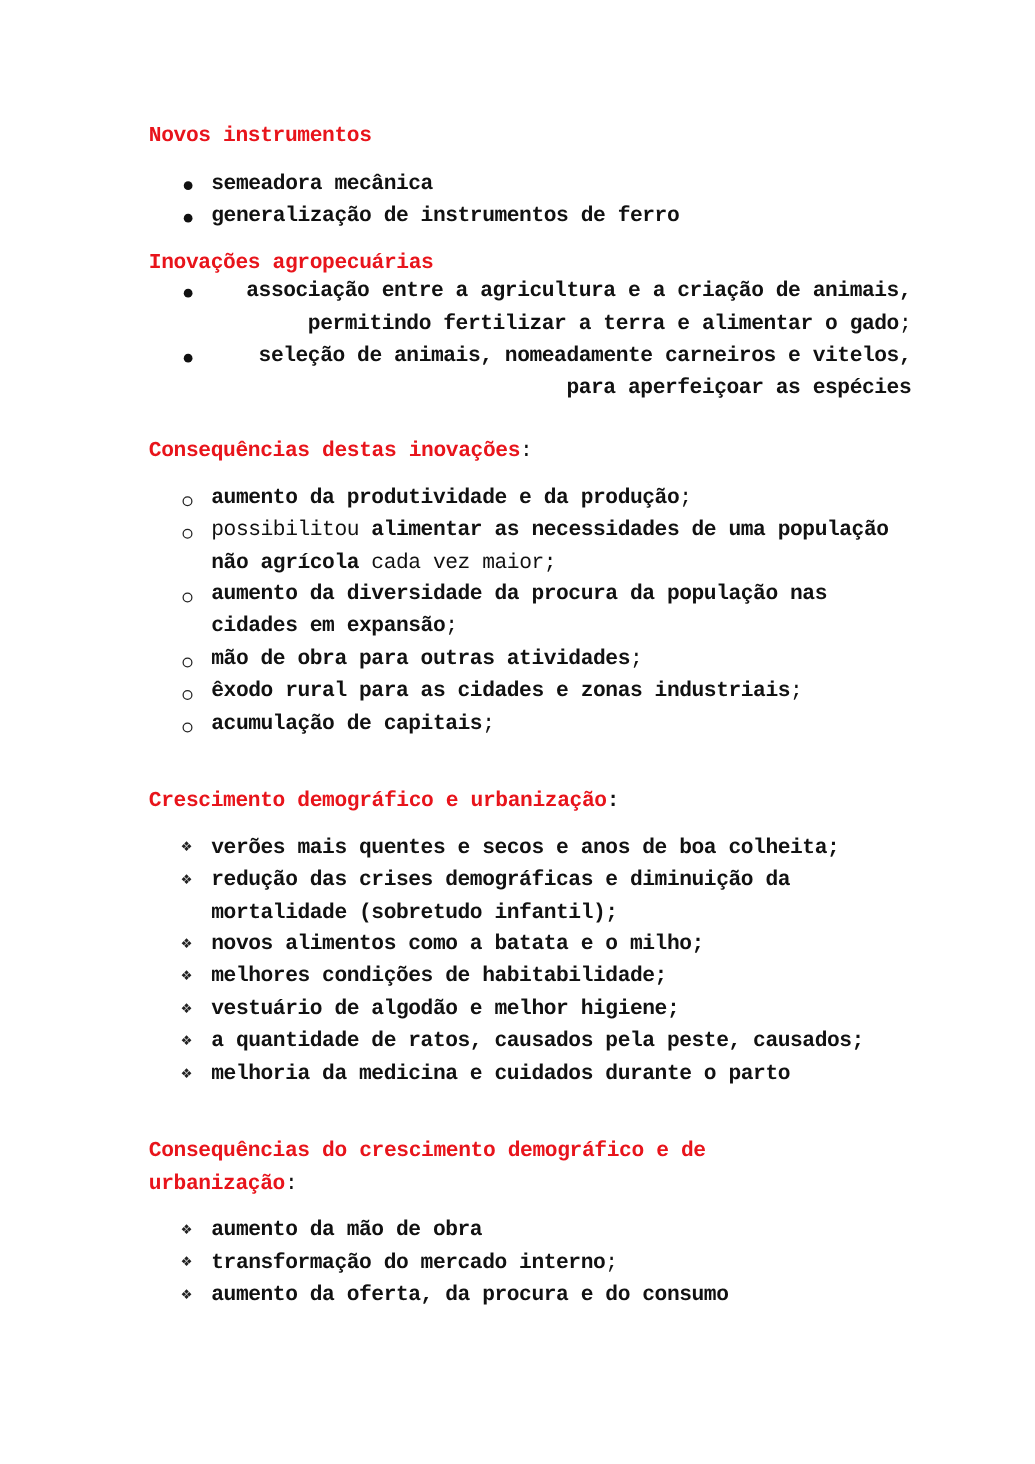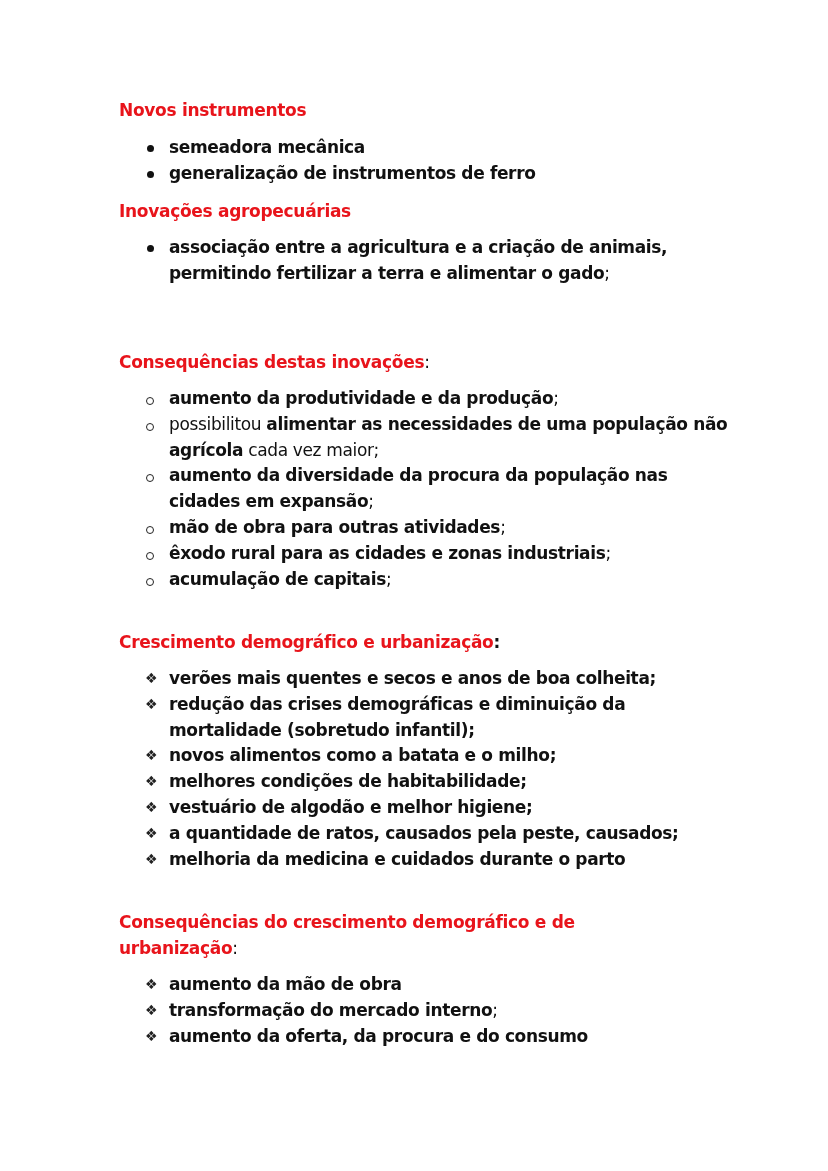--- a/index.html
+++ b/index.html
@@ -1,18 +1,18 @@
 <!DOCTYPE html>
 <html><head>
 <meta charset="utf-8">
 <style>
   html, body { margin: 0; padding: 0; background: #ffffff; }
   body { width: 828px; height: 1171px; position: relative; overflow: hidden;
          font-family: "DejaVu Sans", sans-serif; color: #111111; }
-  .page { position: absolute; left: 0; top: 0; width: 828px; height: 1171px; }
+  .page { position: absolute; left: 0; top: 0; width: 828px; height: 1171px; font-family: Liberation Mono, monospace; }
   .heading { position: absolute; left: 119px; font-weight: bold; color: #e8141b;
              font-size: 17px; letter-spacing: -0.3px; line-height: 26px; }
   .heading .colon { color: #111111; font-weight: normal; }
   .heading .colon.bold { font-weight: bold; }
   .list { position: absolute; left: 145px; margin: 0; padding: 0; list-style: none; }
   .item { position: relative; padding-left: 24px; font-size: 17px; line-height: 25.8px;
           letter-spacing: -0.35px; font-weight: bold; color: #111111; width: 560px; }
   .marker { position: absolute; left: 0; top: 0; width: 18px; text-align: left; font-weight: normal; }
   .disc::before { content: ""; position: absolute; left: 2px; top: 10px; width: 7px; height: 7px;
                   background: #111; border-radius: 50%; }
@@ -29,22 +29,23 @@
     <span>Novos instrumentos</span>
   </div>
   <ul class="list" style="top:135px;">
       <li class="item"><span class="marker disc"></span><span>semeadora mecânica</span></li>
       <li class="item"><span class="marker disc"></span><span>generalização de instrumentos de ferro</span></li>
     </ul>
 
   <div class="heading" style="top:198px;">
     <span>Inovações agropecuárias</span>
   </div>
-  <ul class="list" style="top:235px;">
+  <ul class="list" style="top:221px;text-align:right;">
       <li class="item"><span class="marker disc"></span><span>associação entre a agricultura e a criação de animais, permitindo fertilizar a terra e alimentar o gado</span><span class="reg">;</span></li>
+      <li class="item"><span class="marker disc"></span><span>seleção de animais, nomeadamente carneiros e vitelos, para aperfeiçoar as espécies</span></li>
     </ul>
 
   <div class="heading" style="top:349px;">
     <span>Consequências destas inovações</span><span class="colon">:</span>
   </div>
   <ul class="list" style="top:386px;">
       <li class="item"><span class="marker circle"></span><span>aumento da produtividade e da produção</span><span class="reg">;</span></li>
       <li class="item"><span class="marker circle"></span><span class="reg">possibilitou </span><span>alimentar as necessidades de uma população não agrícola</span><span class="reg"> cada vez maior;</span></li>
       <li class="item"><span class="marker circle"></span><span>aumento da diversidade da procura da população nas cidades em expansão</span><span class="reg">;</span></li>
       <li class="item"><span class="marker circle"></span><span>mão de obra para outras atividades</span><span class="reg">;</span></li>

